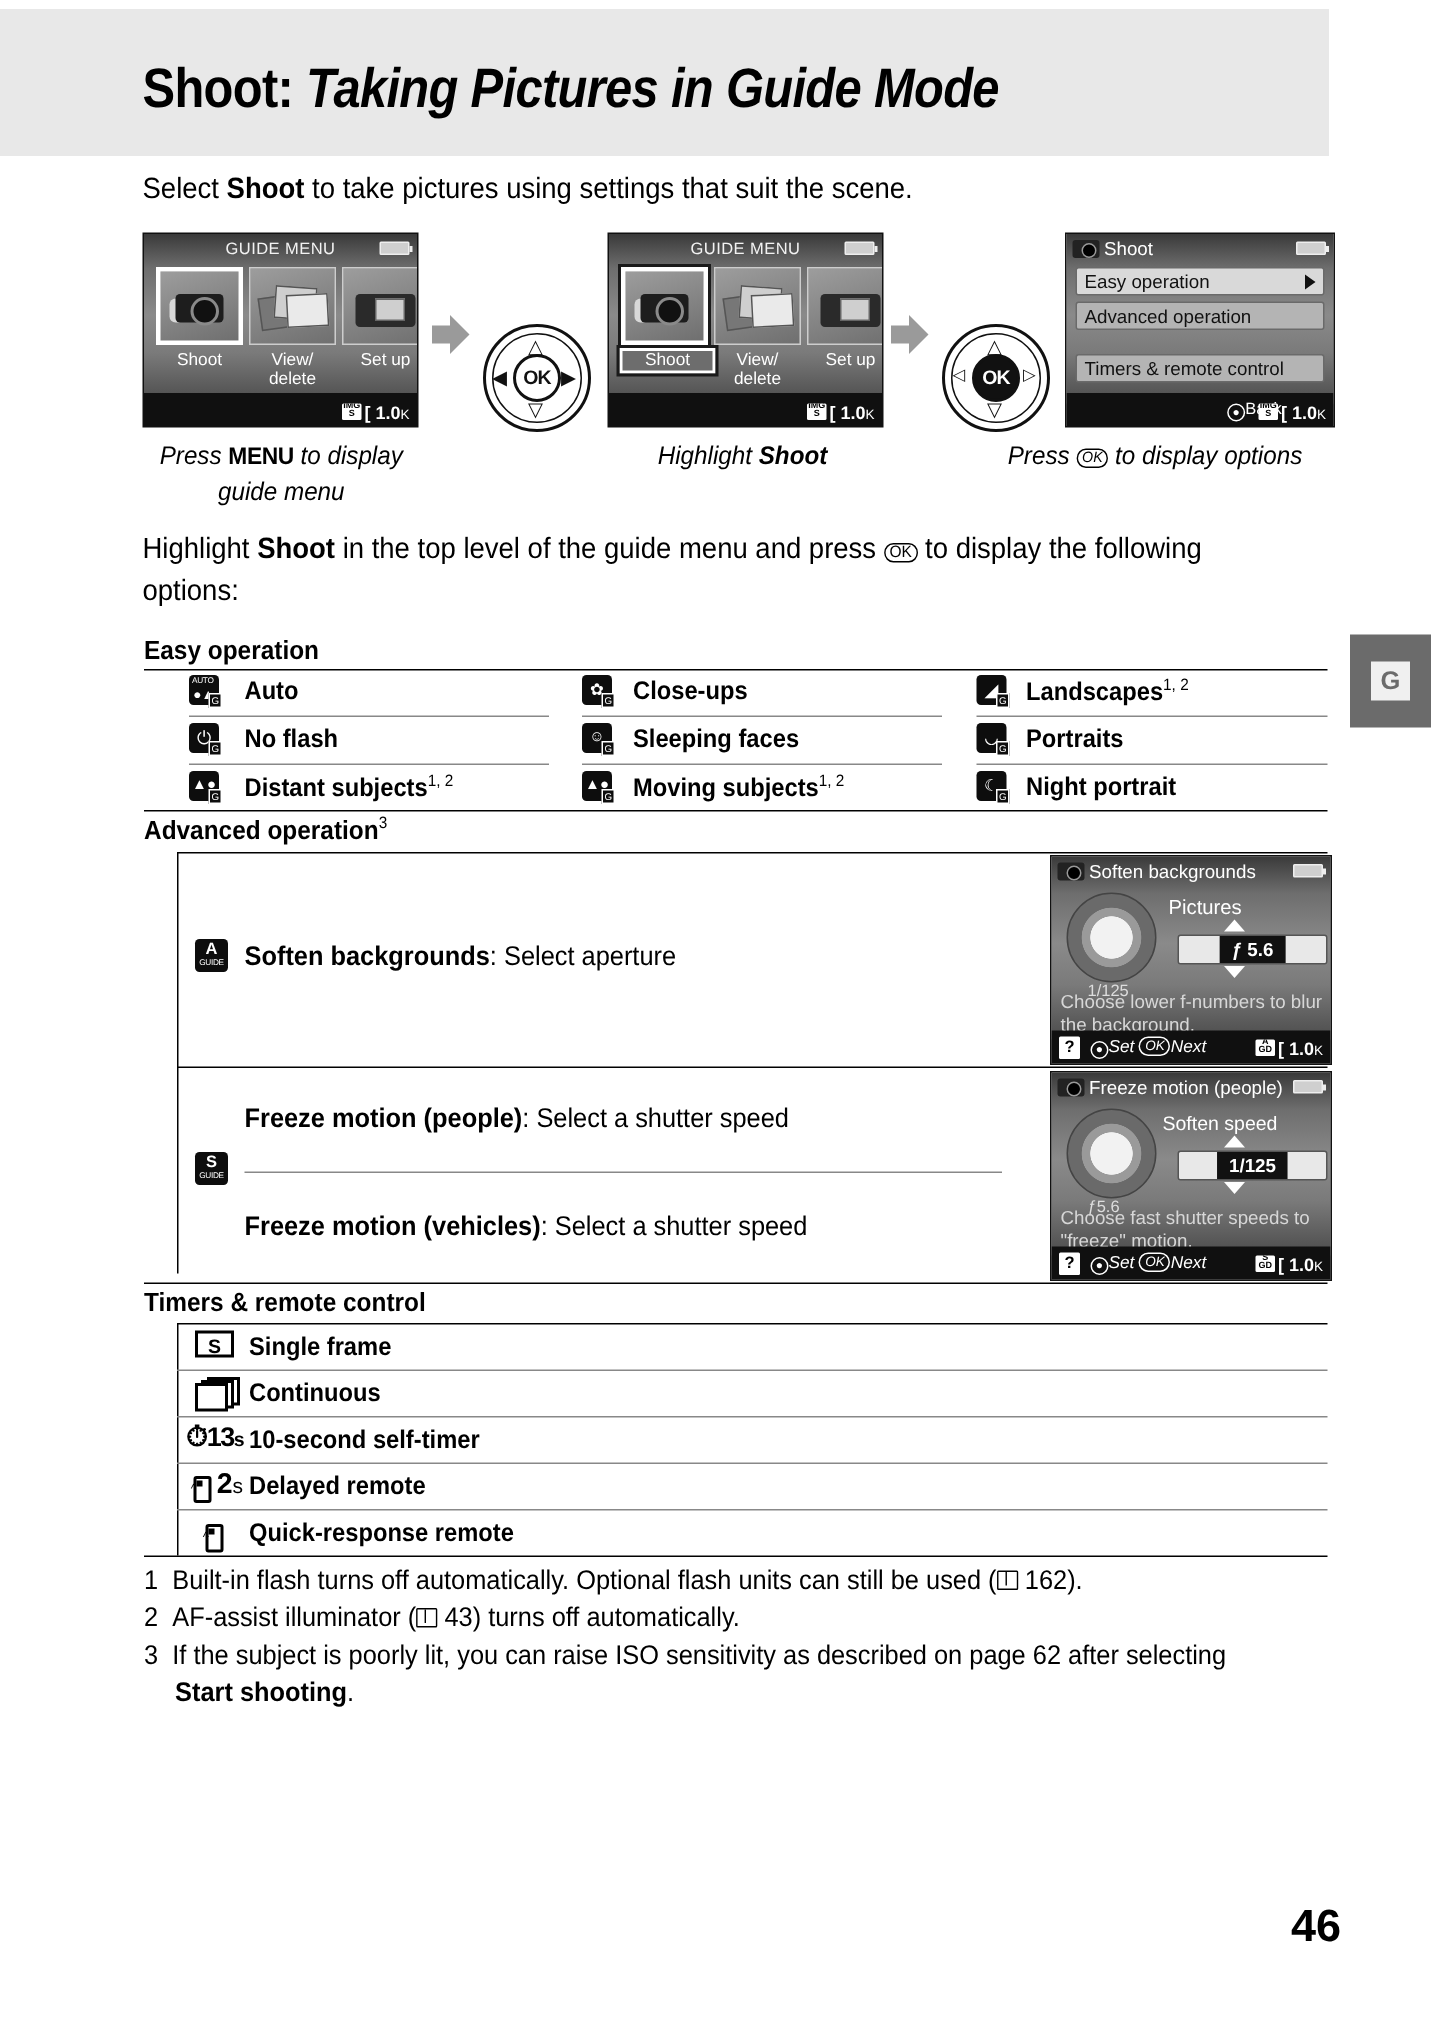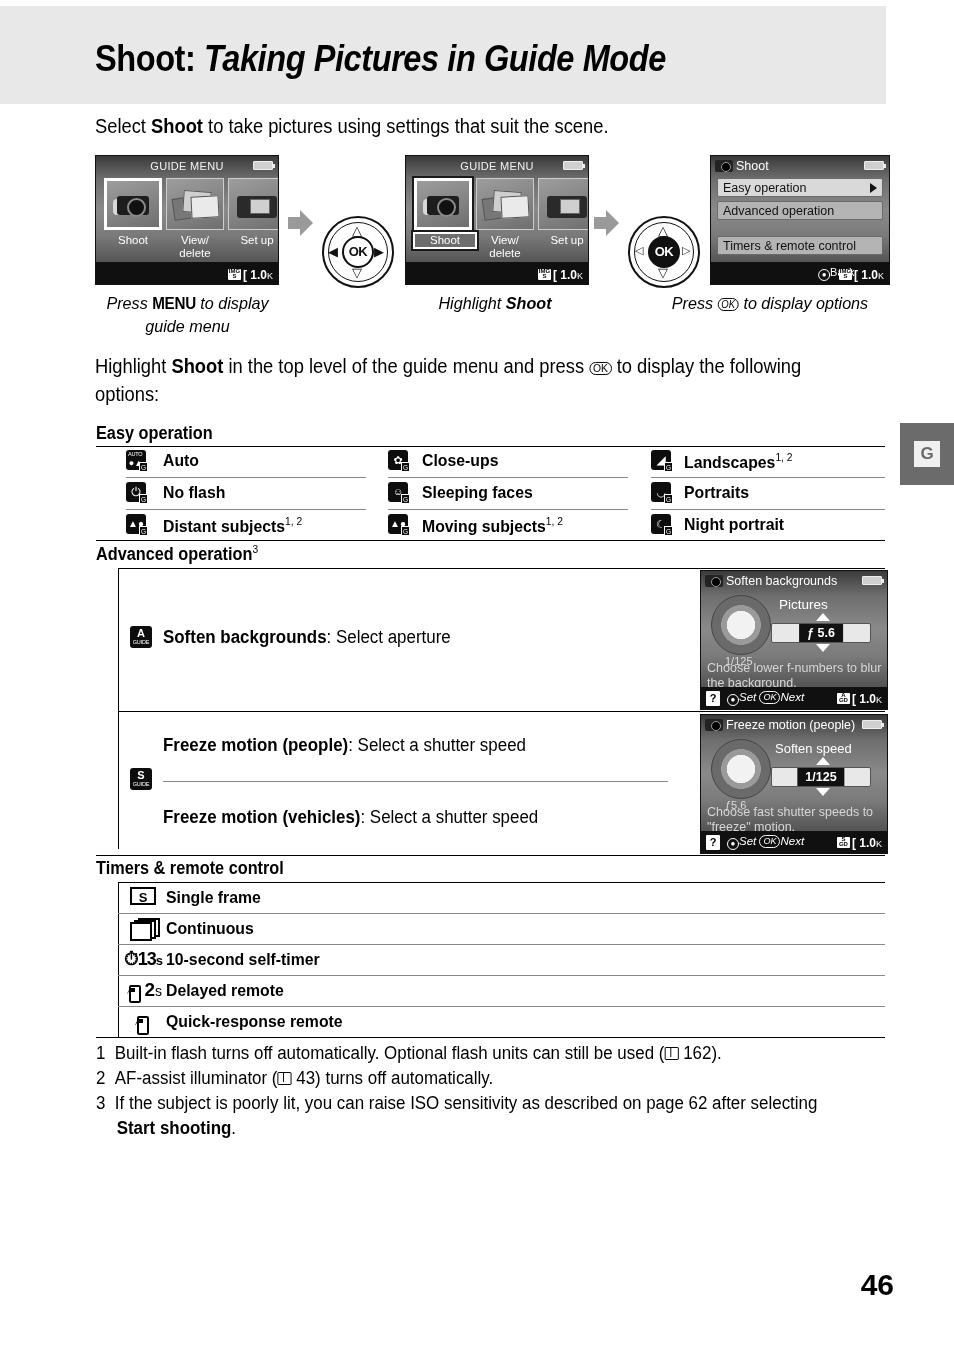--- a/index.html
+++ b/index.html
@@ -353,21 +353,21 @@
 
   
   .dial {
     position:absolute; left:10px; top:24px; width:58px;height:58px;border-radius:50%;
     background: radial-gradient(circle at 50% 50%, #f2f2f2 0 34%, #9a9a9a 35% 48%, #6a6a6a 49% 100%);
     border:1px solid #444;
   }
   .dial-sub { position:absolute; left:24px; top:84px; font-size:11px;color:#ddd;}
   .dial-title { position:absolute; left:78px; top:26px; font-size:13.5px;color:#fff;}
   .val-box {
-    position:absolute; left:70px; top:52px; width:98px; height:18px;
+    position:absolute; left:84px; top:52px; width:98px; height:18px;
     background:#e8e8e8; border:1px solid #555; border-radius:2px;text-align:right;
   }
   .val-box .val {
     position:absolute; left:50%; top:0; transform:translateX(-50%);
     background:#111; color:#fff; font-size:12.5px; line-height:18px;
     padding:0 8px; white-space:nowrap; font-weight:bold;
   }
   .tri-up-w { position:absolute; left:115px; top:42px;
       width:0;height:0;border-left:7px solid transparent;border-right:7px solid transparent;border-bottom:8px solid #fff;}
   .tri-dn-w { position:absolute; left:115px; top:73px;

